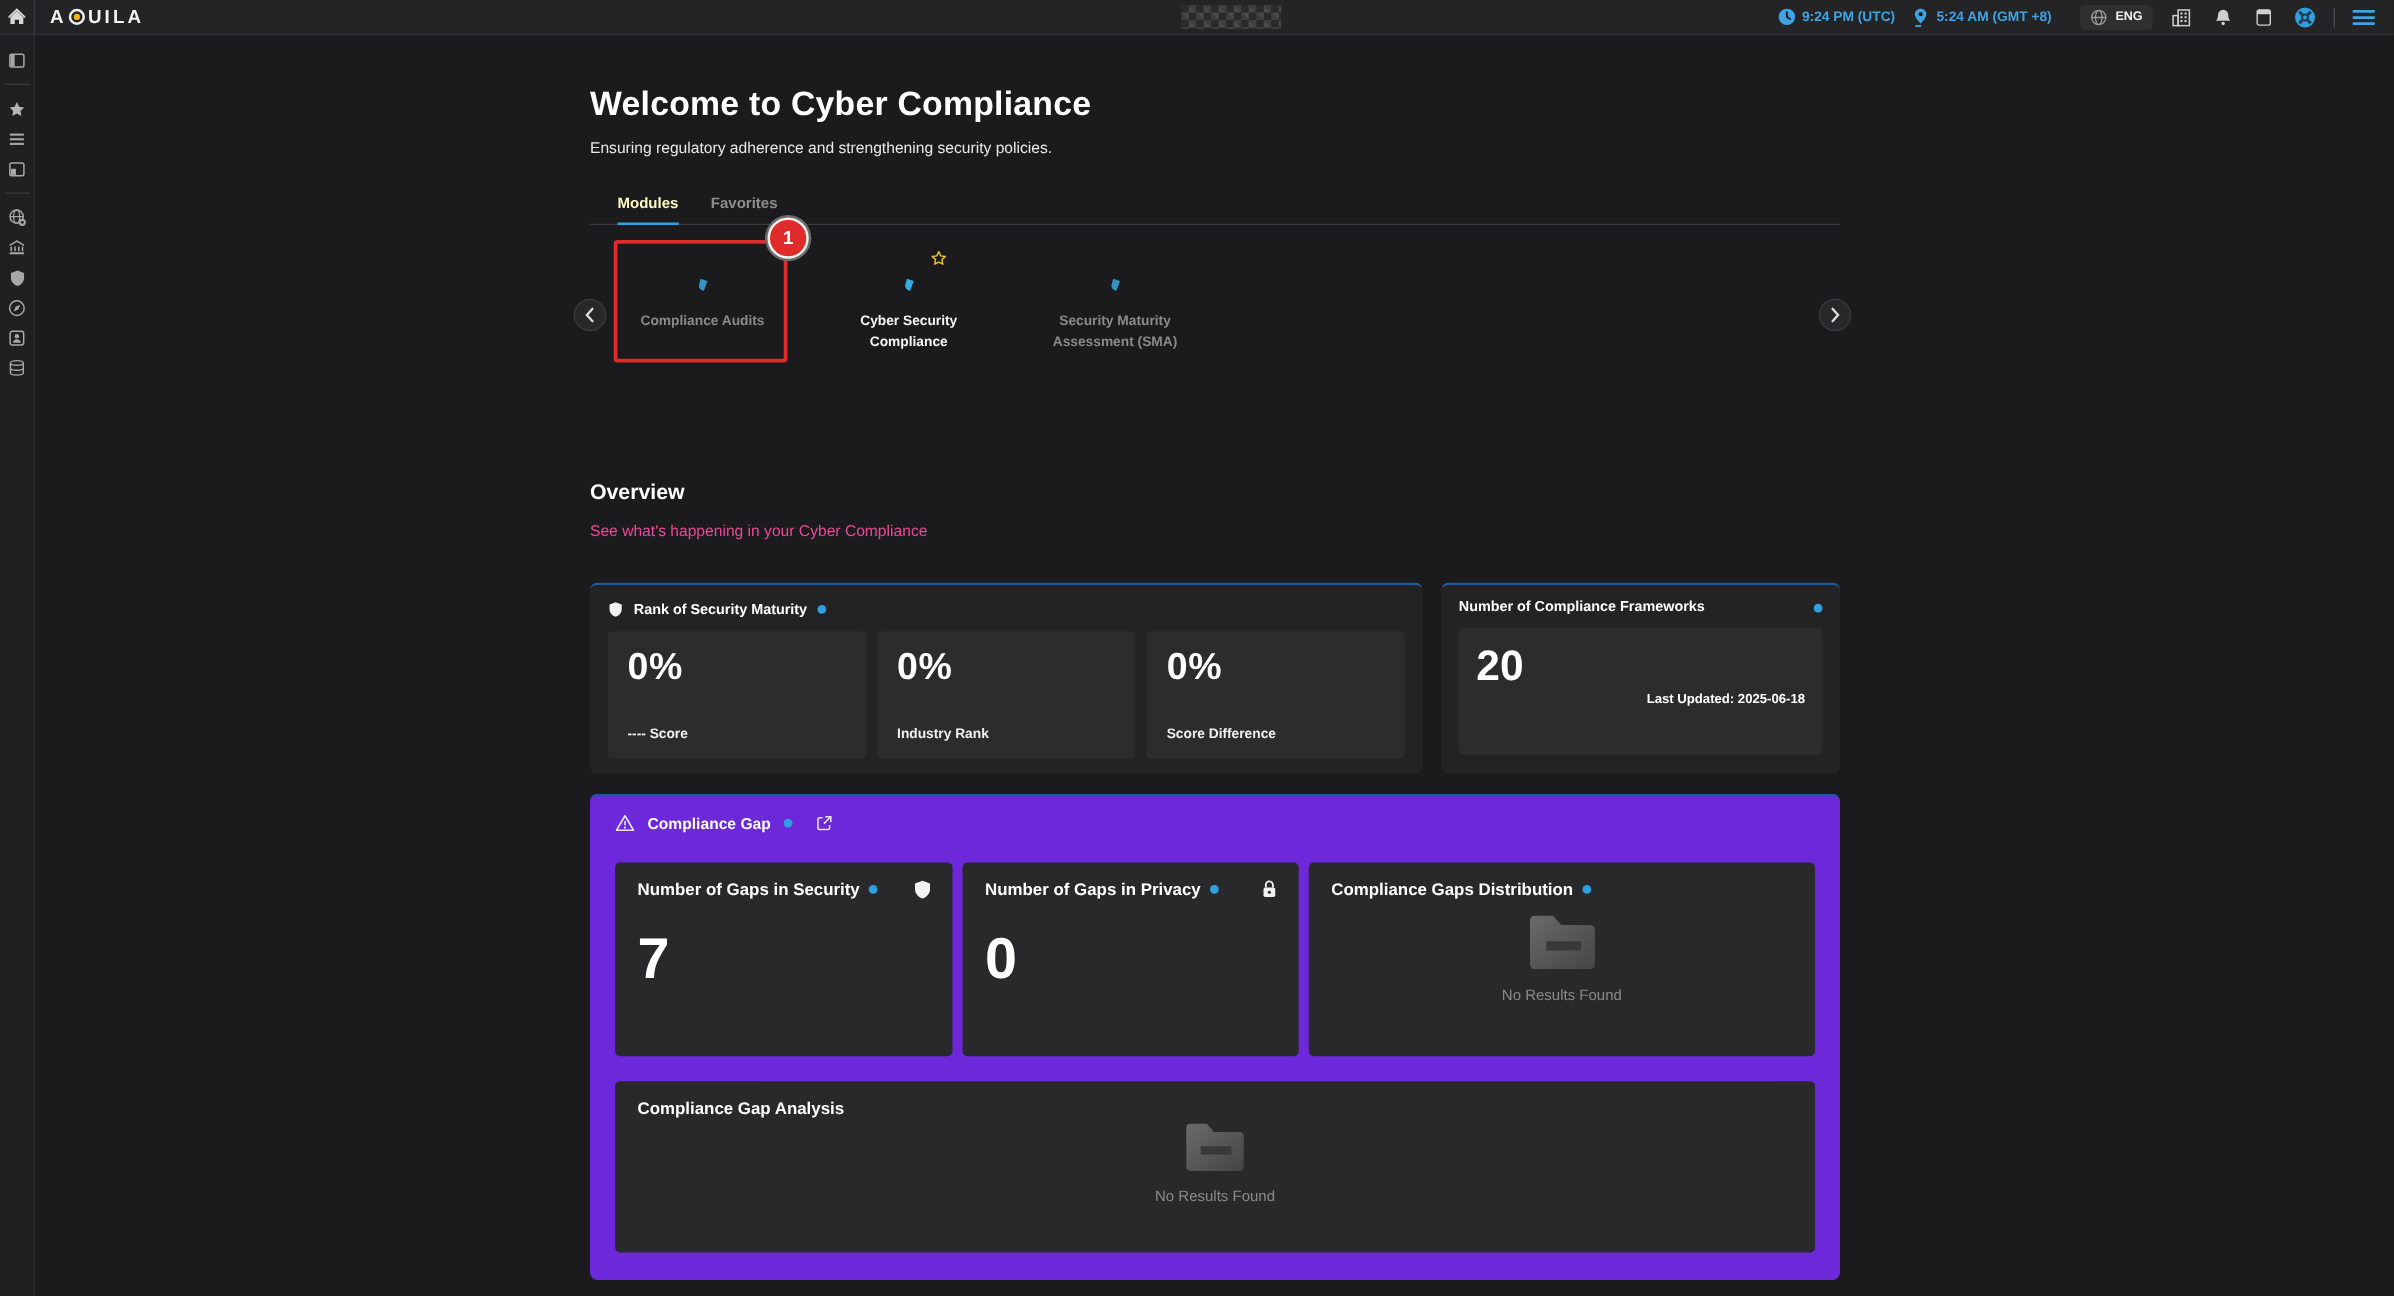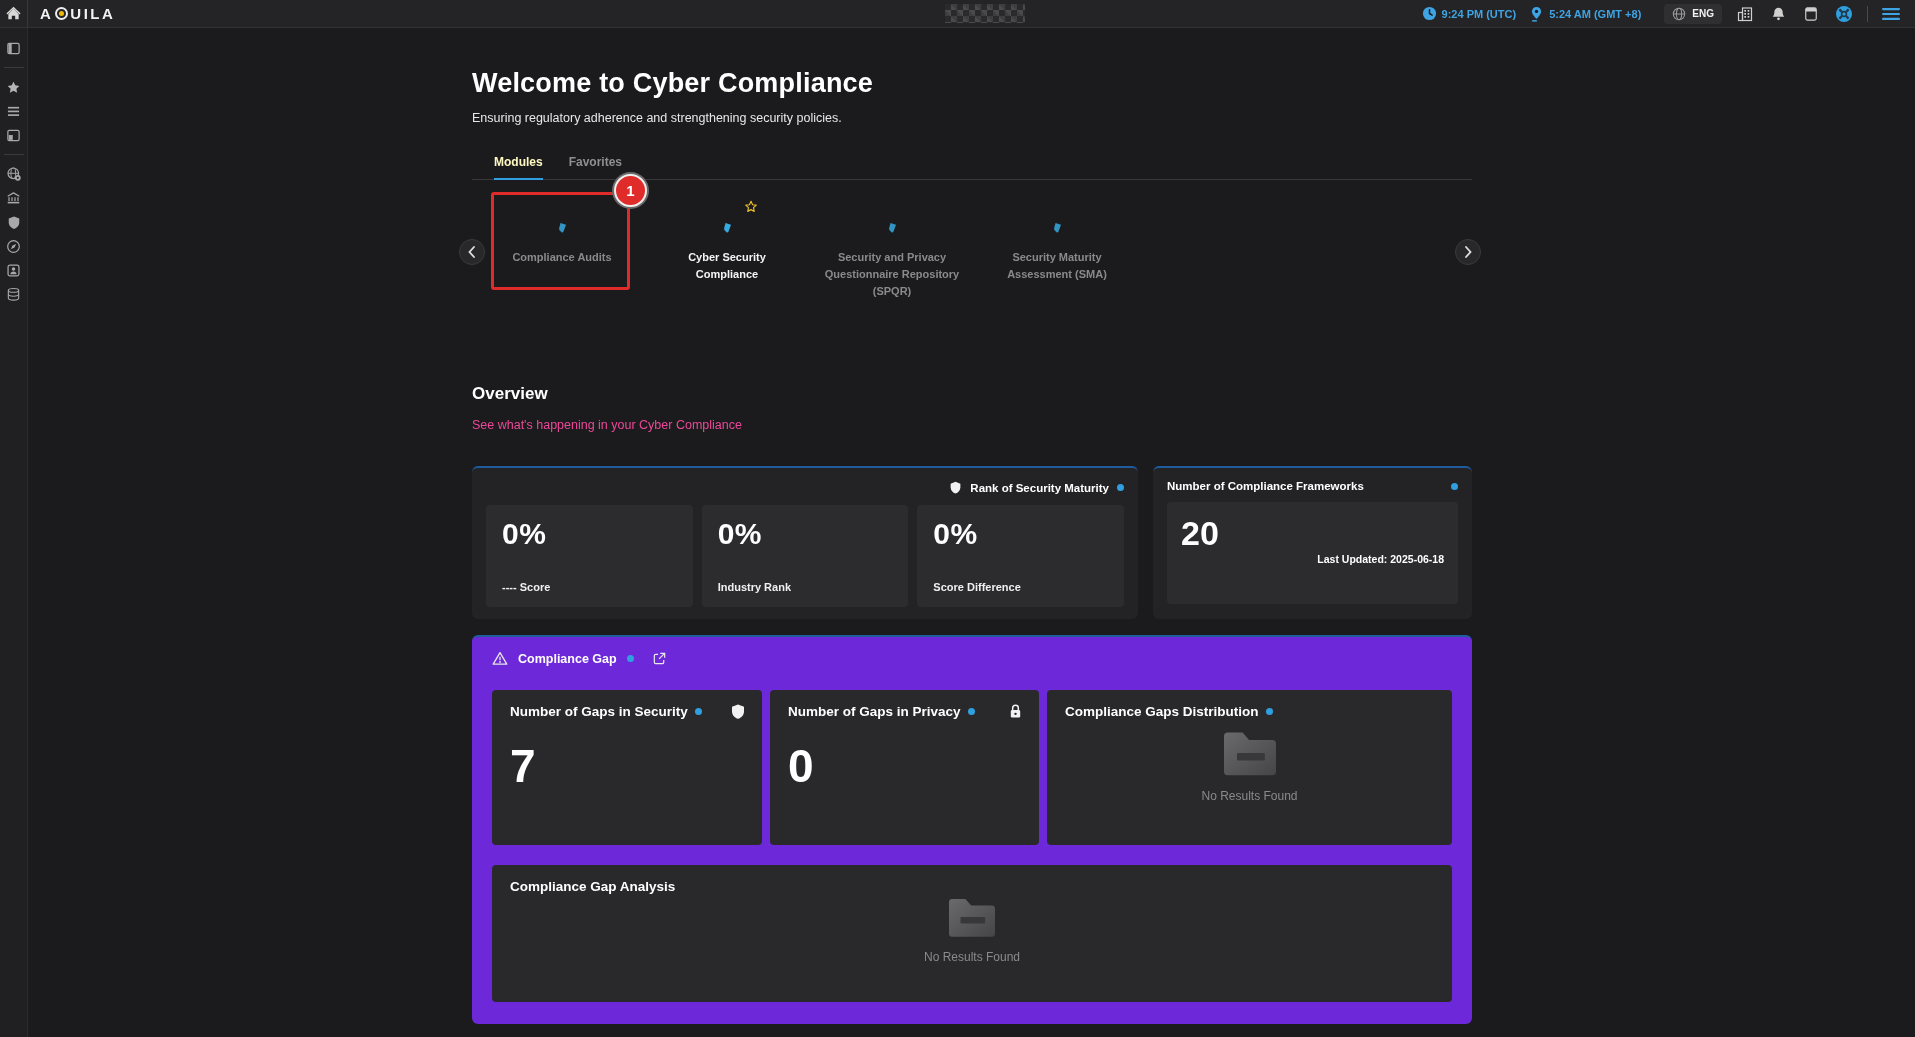--- a/index.html
+++ b/index.html
@@ -76,21 +76,21 @@
                  font-weight:bold; color:#fff; z-index:6; pointer-events:none; }
 
   
   .section-title { margin-top:69px; font-size:17px; font-weight:bold; }
   .section-subtitle { margin-top:14px; font-size:12.5px; color:#ec4899; }
   .cards-row { margin-top:34px; display:flex; gap:15px; }
   .ov-card { background:#232326; border-radius:6px; border-top:2px solid #1f5c9e;
              padding:12px 14px 0; height:153px; }
   .ov-card.rank { width:666px; }
   .ov-card.frameworks { width:319px; }
-  .ov-header { display:flex; align-items:center; gap:8px; font-size:11.5px; font-weight:bold;justify-content:flex-end; }
+  .ov-header { display:flex; align-items:center; gap:8px; font-size:11.5px; font-weight:bold; }
   .ov-header.spread { justify-content:space-between; }
   .info-dot { width:7px; height:7px; border-radius:50%; background:#2f9fe0; display:inline-block; cursor:pointer; }
   .stat-row { display:flex; gap:9px; margin-top:10px; }
   .stat-box { flex:1; background:#2c2c2f; border-radius:4px; padding:12px 16px 14px; height:102px;
               display:flex; flex-direction:column; justify-content:space-between; }
   .stat-value { font-size:30px; font-weight:800; letter-spacing:.5px; }
   .stat-label { font-size:11px; font-weight:bold; color:#f0f0f0; }
   .fw-box { margin-top:10px; background:#2c2c2f; border-radius:4px; height:102px;
             padding:12px 14px 10px; display:flex; flex-direction:column; justify-content:flex-start; }
   .fw-value { font-size:34px; font-weight:800; }
@@ -321,29 +321,20 @@
             </svg>
             <span class="mod-star">
               <svg width="14" height="14" viewBox="0 0 16 16">
                 <path d="M8 1.5 l1.8 3.9 4.2 .5 -3.1 2.9 .8 4.2 L8 11 4.3 13 l.8-4.2 L2 5.9 l4.2-.5 Z" fill="#1b1b1d" stroke="#ecc02c" stroke-width="1.3" stroke-linejoin="round"></path>
               </svg>
             </span>
           </div>
           <div class="mod-label">Cyber Security Compliance</div>
         </div>
 
-        <div class="mod-card dim">
-          <div class="mod-logo">
-            <svg width="30" height="30" viewBox="0 0 30 30">
-              <path d="M4 5 Q4 3 6 3.2 L25 5.5 Q27 5.8 26 7.5 L18.5 17.5 Q16 20.5 12.5 18.2 L10.5 16.8 Q9 15.8 8.3 13.8 Z" fill="url(#lg)"></path>
-              <path d="M13.5 16 L19 17.8 L16.5 24.5 Q15.8 26.3 14.3 25 L12.8 23.6 Q11.8 22.6 12.2 21 Z" fill="#35aadf"></path>
-            </svg>
-          </div>
-          <div class="mod-label">Security and Privacy Questionnaire Repository (SPQR)</div>
-        </div>
 
         <div class="mod-card dim">
           <div class="mod-logo">
             <svg width="30" height="30" viewBox="0 0 30 30">
               <path d="M4 5 Q4 3 6 3.2 L25 5.5 Q27 5.8 26 7.5 L18.5 17.5 Q16 20.5 12.5 18.2 L10.5 16.8 Q9 15.8 8.3 13.8 Z" fill="url(#lg)"></path>
               <path d="M13.5 16 L19 17.8 L16.5 24.5 Q15.8 26.3 14.3 25 L12.8 23.6 Q11.8 22.6 12.2 21 Z" fill="#35aadf"></path>
             </svg>
           </div>
           <div class="mod-label">Security Maturity Assessment (SMA)</div>
         </div>

